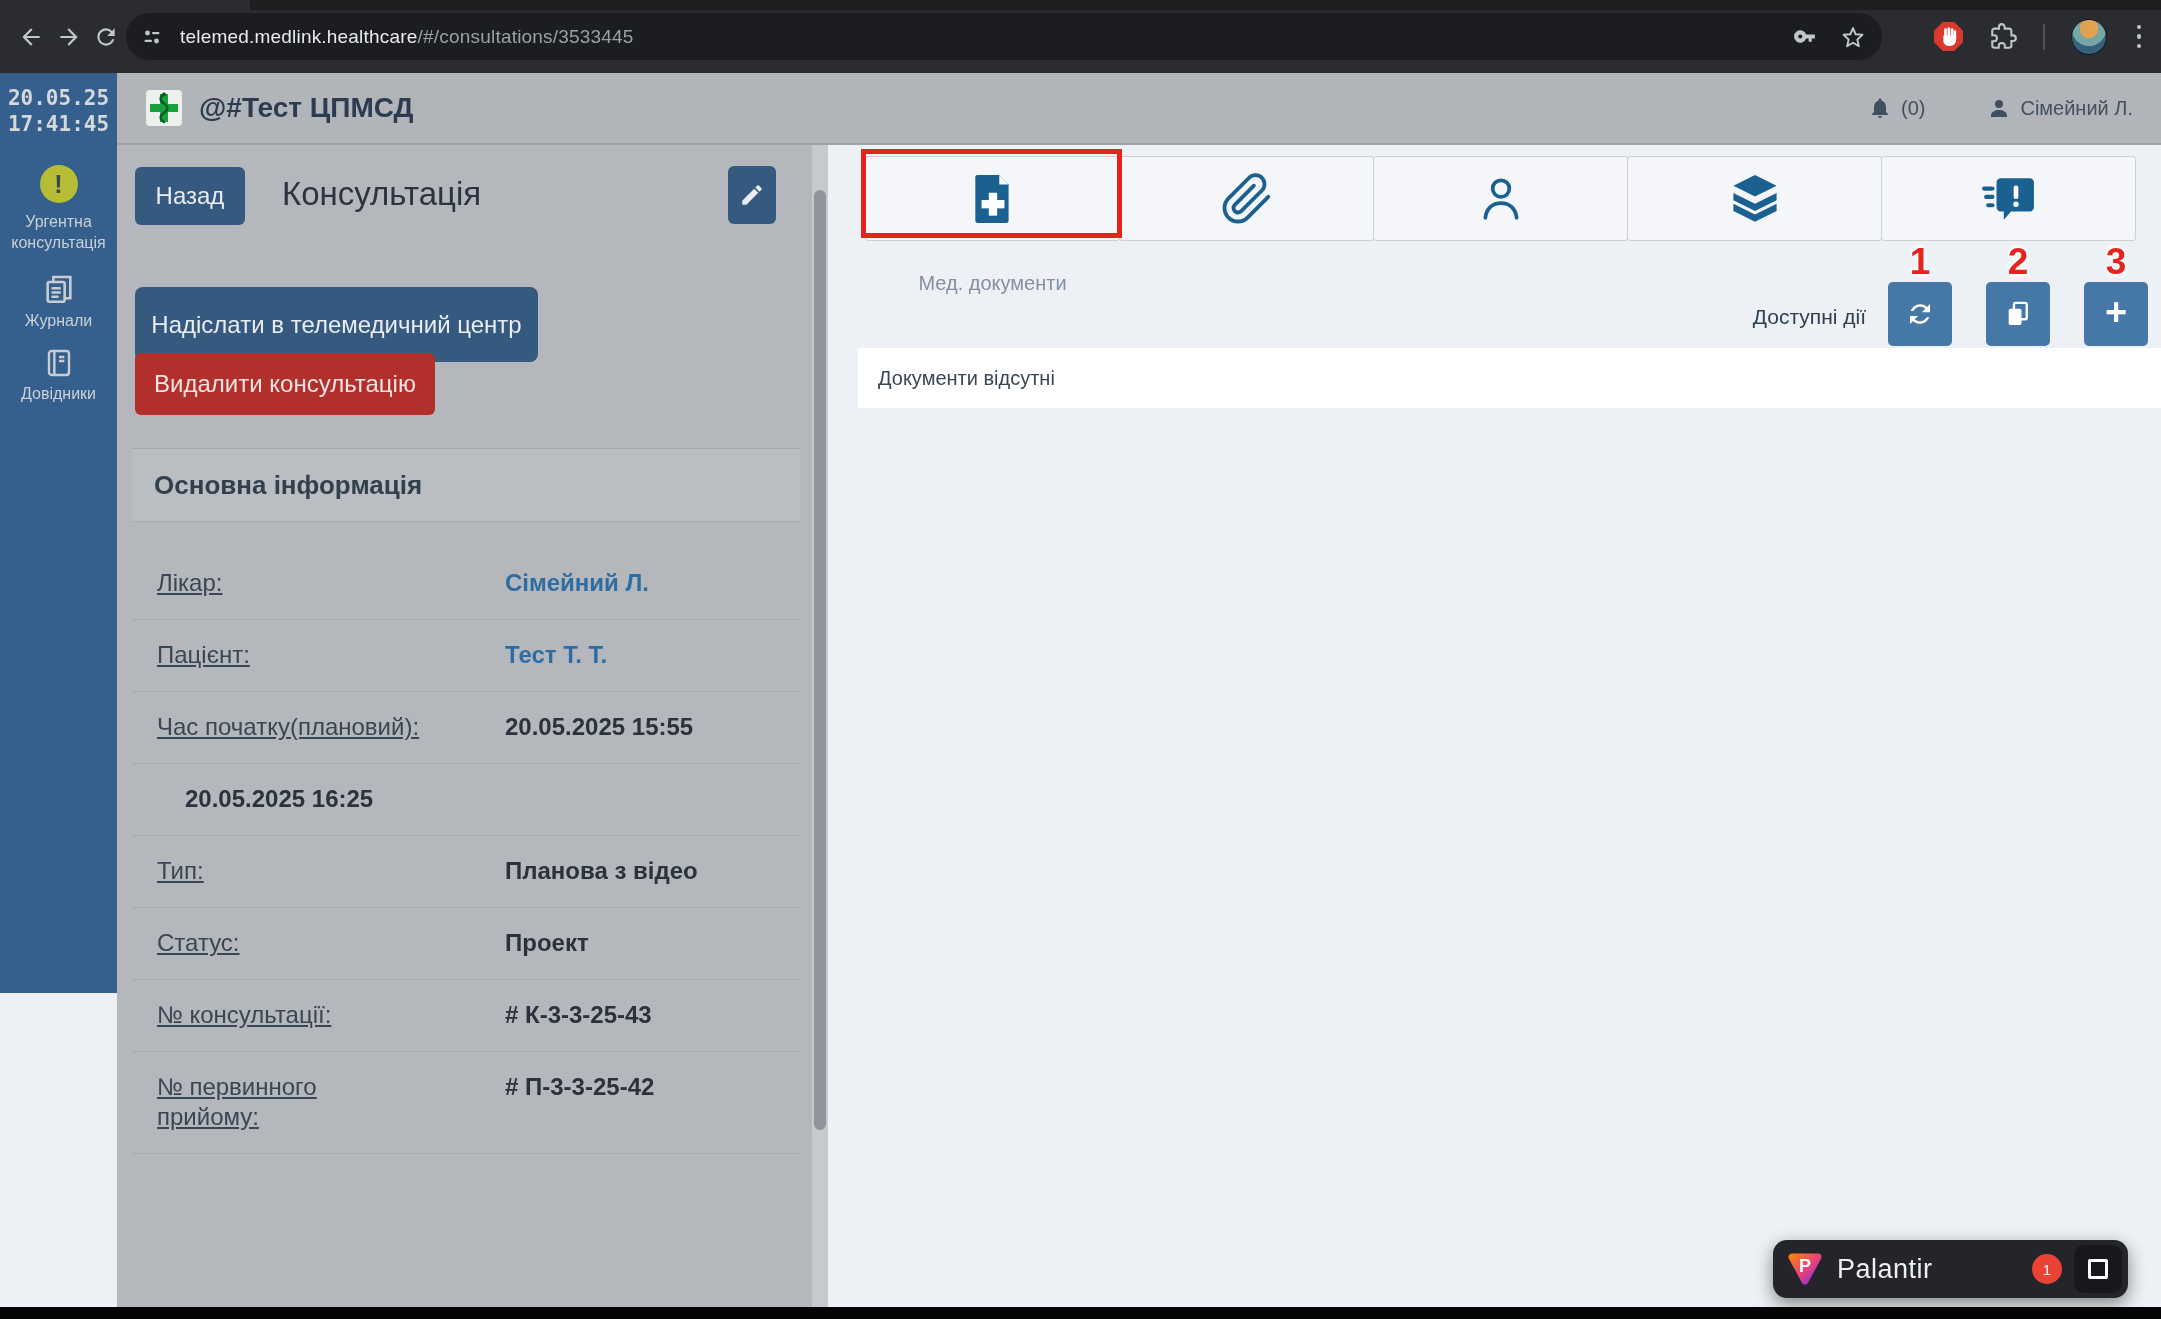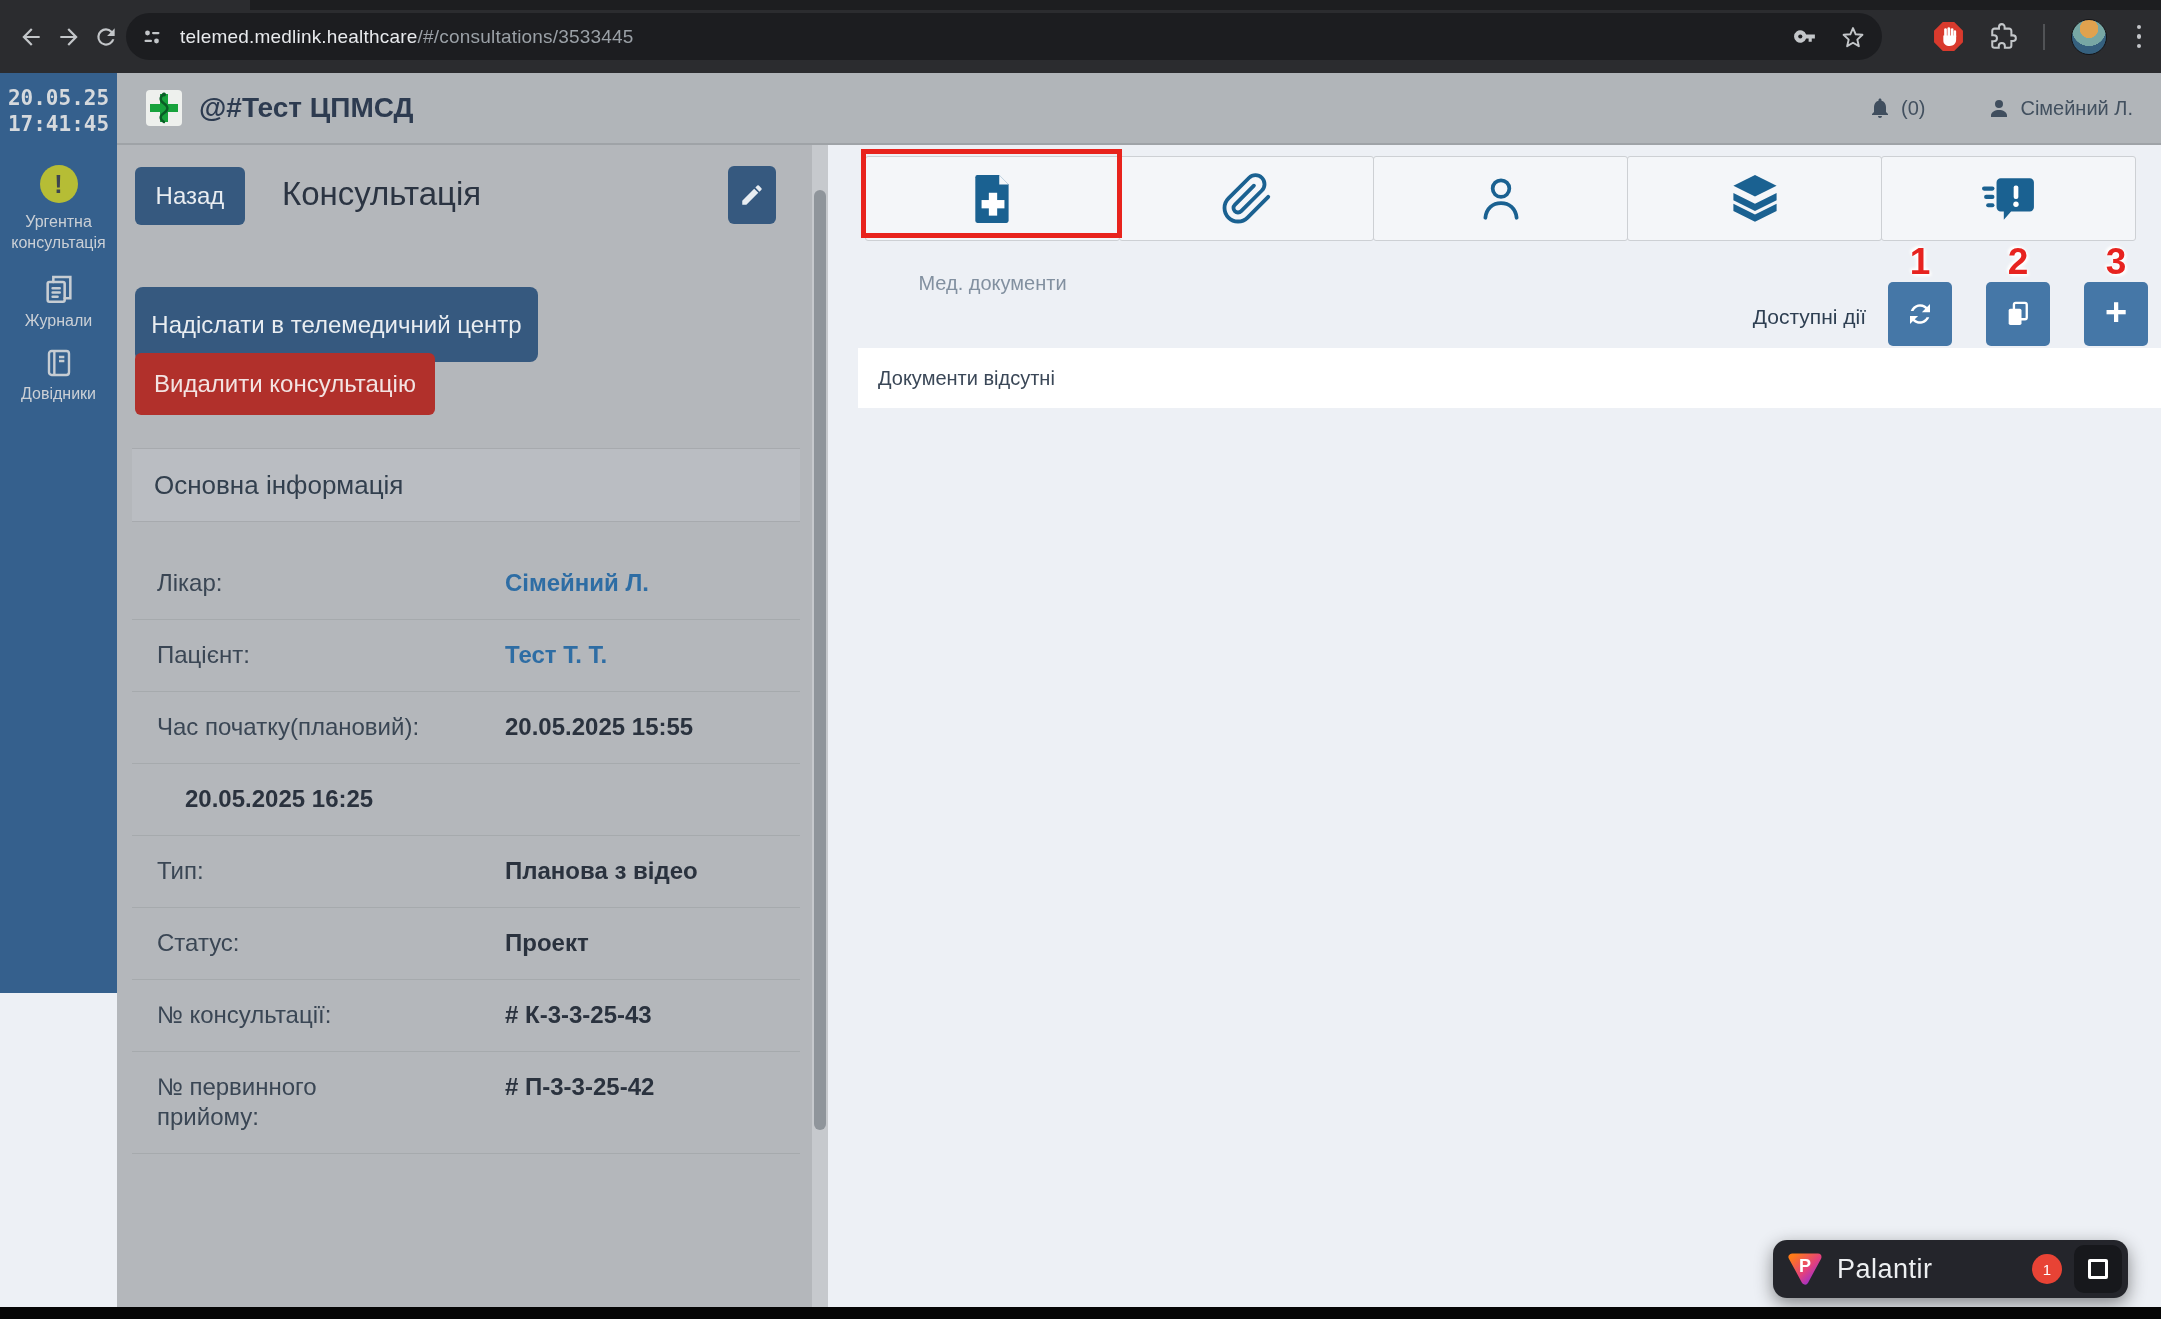--- a/index.html
+++ b/index.html
@@ -50,24 +50,24 @@
   .hgroup { display:flex; align-items:center; gap:9px; color:#42505f; font-size:20px; cursor:pointer; }
   #bell-group { margin-right:62px; }
   
   #leftpanel { position:absolute; left:117px; top:145px; width:695px; height:1162px; background:#b4b7bb; overflow:hidden; }
   #back-button { position:absolute; left:18px; top:22px; width:110px; height:58px; background:#36597f; border:none; border-radius:6px; color:#e9edf1; font-size:24px; font-family:inherit; cursor:pointer; }
   #consult-title { position:absolute; left:165px; top:30px; font-size:33px; color:#2b3442; }
   #edit-button { position:absolute; left:611px; top:21px; width:48px; height:58px; background:#36597f; border:none; border-radius:6px; cursor:pointer; display:flex; align-items:center; justify-content:center; }
   #send-button { position:absolute; left:18px; top:142px; width:403px; height:75px; background:#36597f; border:none; border-radius:8px; color:#e9edf1; font-size:24px; font-family:inherit; cursor:pointer; }
   #delete-button { position:absolute; left:18px; top:208px; width:300px; height:62px; background:#b1302b; border:none; border-radius:6px; color:#f3e3e2; font-size:24px; font-family:inherit; cursor:pointer; }
   #infocard { position:absolute; left:15px; top:303px; width:668px; }
-  #cardhead { height:74px; background:#babdc2; border-top:1px solid #a7aaae; border-bottom:1px solid #a7aaae; display:flex; align-items:center; padding-left:22px; font-size:26px; font-weight:400; color:#323f4d; }
+  #cardhead { height:74px; background:#babdc2; border-top:1px solid #a7aaae; border-bottom:1px solid #a7aaae; display:flex; align-items:center; padding-left:22px; font-size:26px; font-weight:700; color:#323f4d; }
   #cardbody { padding-top:26px; }
   .frow { display:flex; padding:20px 10px 21px 25px; border-bottom:1px solid rgba(140,145,150,.35); }
-  .fl { width:320px; flex-shrink:0; font-size:24px; line-height:30px; color:#3a4654; white-space:pre-line; }
+  .fl { width:320px; flex-shrink:0; font-size:24px; line-height:30px; color:#3a4654; white-space:pre-line;text-decoration:underline; }
   .fv { padding-left:28px; font-size:24px; line-height:30px; font-weight:bold; color:#2a323e; }
   .fv.link { color:#2e6da4; font-weight:600; cursor:pointer; }
   
   #lscrollbar { position:absolute; left:812px; top:145px; width:16px; height:1162px; background:#c6c9cd; }
   #lthumb { position:absolute; left:2px; top:45px; width:12px; height:940px; border-radius:6px; background:#8f959b; cursor:pointer; }
   
   #rightpanel { position:absolute; left:848px; top:145px; width:1333px; height:1162px; background:#edf0f5; }
   #tabbar { position:absolute; left:17px; top:11px; display:flex; }
   .tab { width:255px; height:85px; background:#f4f6f9; border:1px solid #cdd0d4; border-radius:3px; margin-left:-1px; display:flex; align-items:center; justify-content:center; cursor:pointer; }
   .tab:first-child { margin-left:0; }

